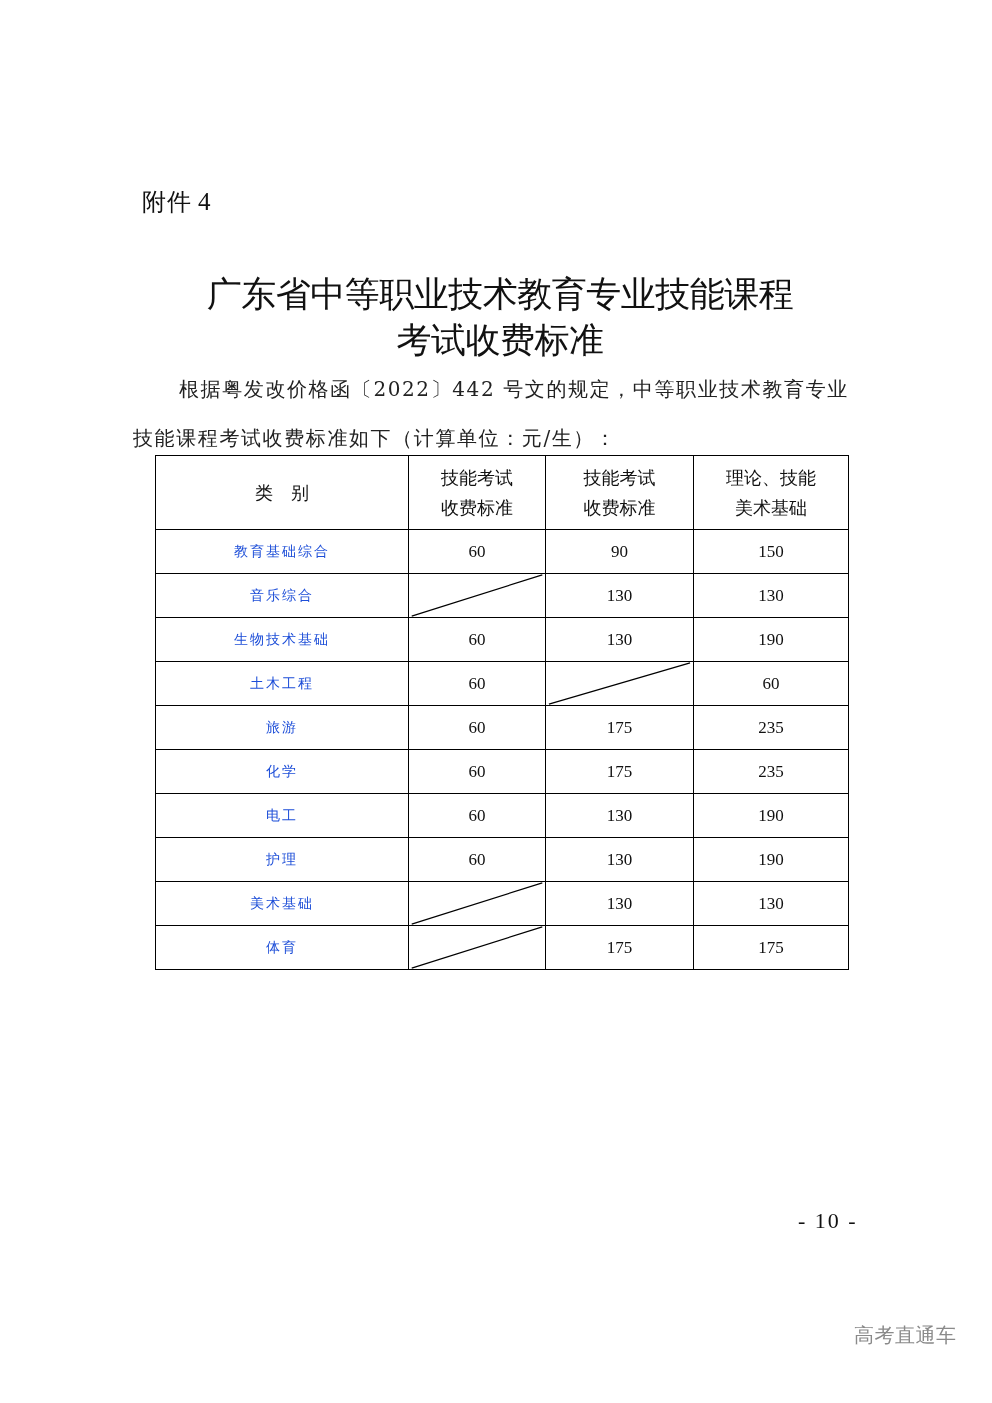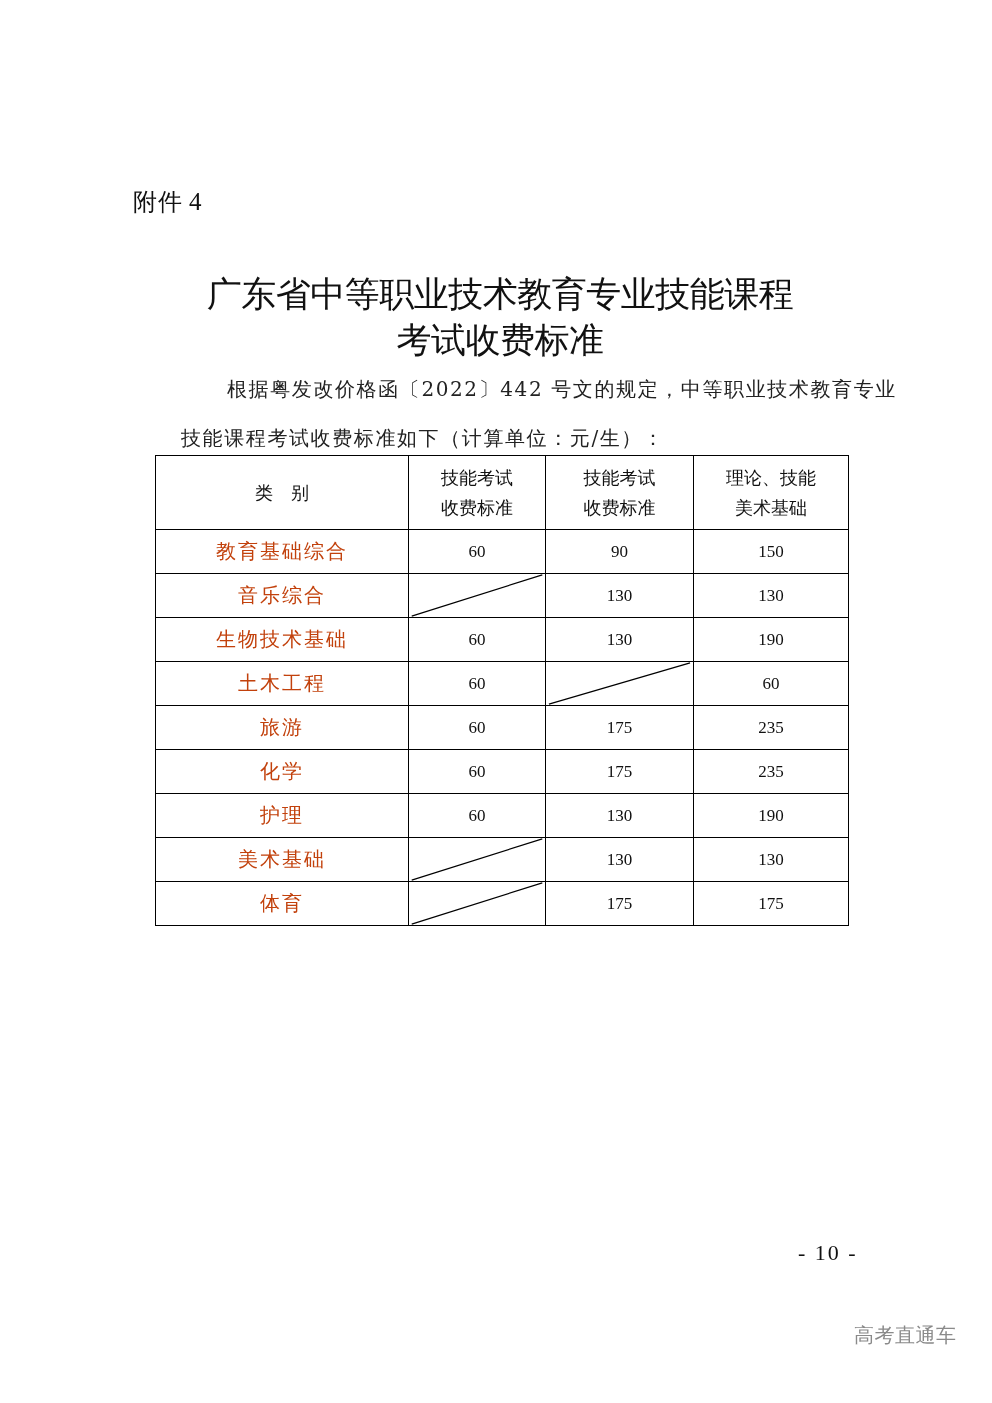--- a/index.html
+++ b/index.html
@@ -1,38 +1,38 @@
 <!DOCTYPE html>
 <html><head>
 <meta charset="utf-8">
 <style>
   html, body { margin: 0; padding: 0; background: #ffffff; }
   body { width: 992px; height: 1403px; position: relative; overflow: hidden;
          font-family: "DejaVu Serif", "Liberation Serif", serif; color: #111; }
-  .attach { position: absolute; left: 133px; top: 186px; font-size: 24px;
+  .attach { position: absolute; left: 142px; top: 186px; font-size: 24px;
             font-family: "DejaVu Sans", sans-serif; letter-spacing: 1px; }
   .attach .num { font-family: "Liberation Serif", serif; font-size: 25px; margin-left: 6px; }
   .title { position: absolute; left: 0; width: 1000px; text-align: center;
            font-family: "DejaVu Sans", sans-serif; font-size: 35px; line-height: 44px; letter-spacing: -0.5px; }
   .t1 { top: 272px; }
   .t2 { top: 318px; }
   .para { position: absolute; left: 133px; width: 740px; font-size: 20px;
-          font-family: "DejaVu Serif", serif; letter-spacing: 1.6px; color: #222; margin-left: 48px; }
+          font-family: "DejaVu Serif", serif; letter-spacing: 1.6px; color: #222; }
   .p1 { top: 376px; text-indent: 46px; }
   .p2 { top: 425px; }
   table.fees { position: absolute; left: 155px; top: 455px; border-collapse: collapse;
                table-layout: fixed; }
   table.fees td, table.fees th { border: 1.5px solid #000; padding: 0; text-align: center;
                vertical-align: middle; position: relative; }
   th { font-family: "DejaVu Sans", sans-serif; font-weight: normal; font-size: 18px; line-height: 30px; height: 73px; }
-  td.cat { font-family: Liberation Sans, sans-serif; font-size: 20px; letter-spacing: 2px; color: #c2410c; }
+  td.cat { font-family: Liberation Sans, sans-serif; font-size: 14px; letter-spacing: 2px; color: #1d4ed8; }
   td.num { font-family: "Liberation Serif", serif; font-size: 17px; }
   tr.row td { height: 43px; }
   td.slash svg { position: absolute; left: 0; top: 0; width: 100%; height: 100%; }
-  .pageno { position: absolute; left: 798px; top: 1240px; font-size: 22px;
+  .pageno { position: absolute; left: 798px; top: 1208px; font-size: 22px;
             font-family: "Liberation Serif", serif; letter-spacing: 2px; }
   .watermark { position: absolute; left: 854px; top: 1322px; font-size: 20px;
                font-family: "DejaVu Sans", sans-serif; color: #8a8a8a; letter-spacing: 0.5px; }
 </style>
 </head>
 <body>
 
 <div class="attach"><span>附件</span><span class="num">4</span></div>
 
 <div class="title t1">广东省中等职业技术教育专业技能课程</div>
@@ -104,20 +104,26 @@
         <td class="num">175</td>
         <td class="num">235</td>
       </tr>
       <tr class="row">
         <td class="cat">化学</td>
         <td class="num">60</td>
         <td class="num">175</td>
         <td class="num">235</td>
       </tr>
       <tr class="row">
+        <td class="cat">电工</td>
+        <td class="num">60</td>
+        <td class="num">130</td>
+        <td class="num">190</td>
+      </tr>
+      <tr class="row">
         <td class="cat">护理</td>
         <td class="num">60</td>
         <td class="num">130</td>
         <td class="num">190</td>
       </tr>
       <tr class="row">
         <td class="cat">美术基础</td>
         <td class="num slash">
           <svg viewBox="0 0 100 100" preserveAspectRatio="none">
             <line x1="2" y1="98" x2="98" y2="2" stroke="#000" stroke-width="1.2" vector-effect="non-scaling-stroke"></line>

